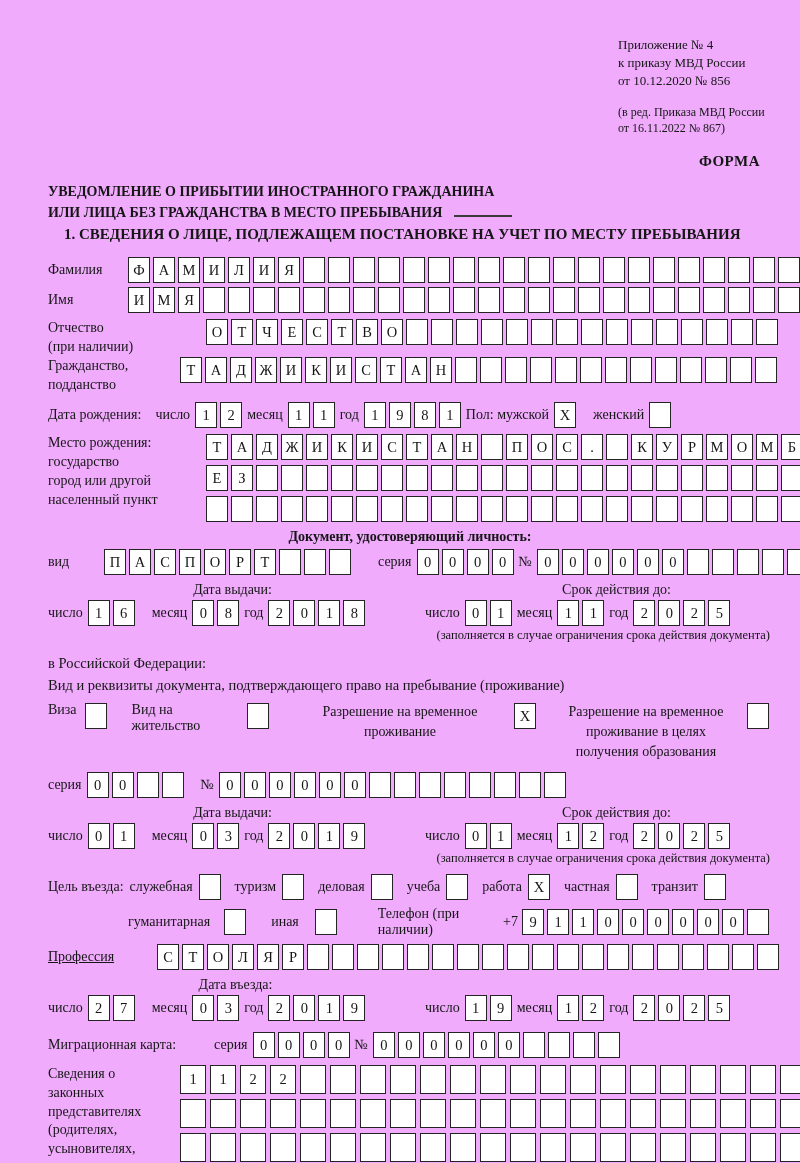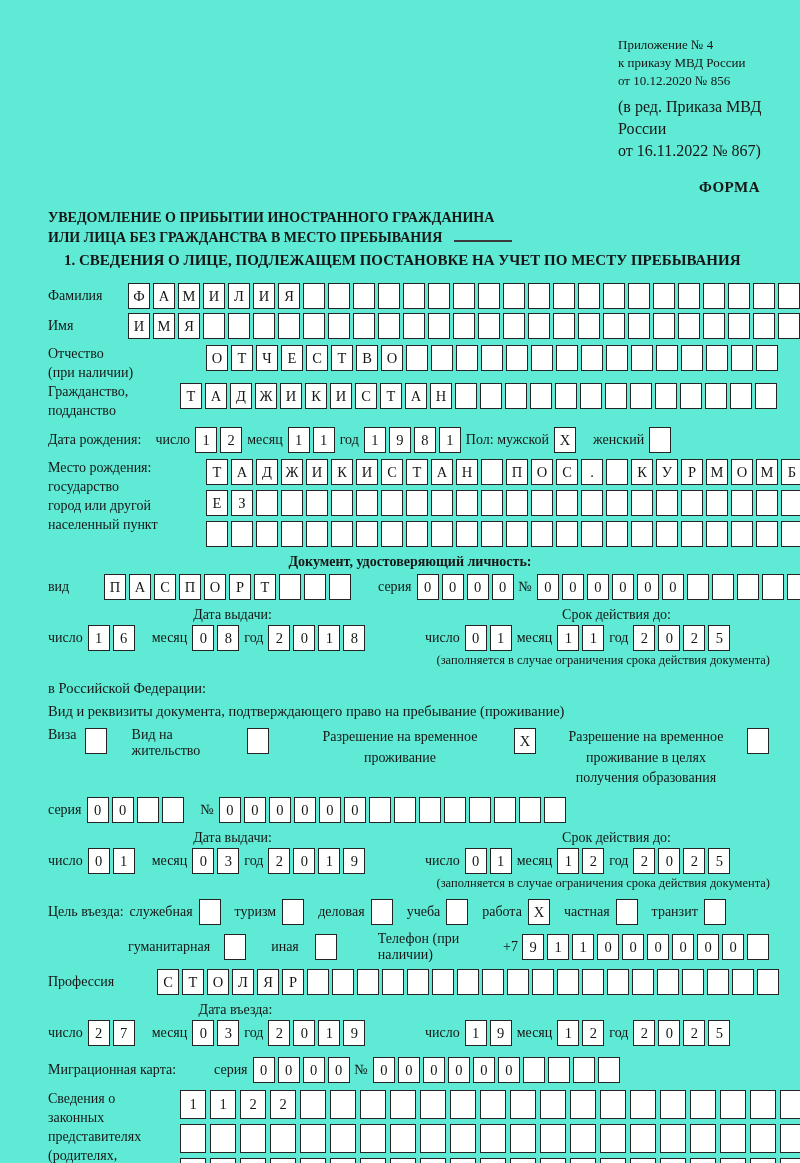--- a/index.html
+++ b/index.html
@@ -1,35 +1,35 @@
 <!DOCTYPE html>
 <html><head>
 <meta charset="utf-8">
 <style>
   html,body{margin:0;padding:0;background:#fff;}
   .page{
     width:800px;height:1163px;box-sizing:border-box;position:relative;overflow:hidden;
-    background:#5eead4;color:#161616;
+    background:#f0abfc;color:#161616;
     font-family:"Liberation Serif","DejaVu Serif",serif;font-size:14px;
     padding:36px 28px 0 48px;
   }
   
   .ref{margin-left:570px;font-size:13px;line-height:1.4;}
-  .ref-note{font-size:16px;margin-top:5px;line-height:1.4;}
+  .ref-note{font-size:12px;margin-top:13px;line-height:1.4;}
   .forma{text-align:right;padding-right:12px;font-weight:bold;font-size:15px;margin-top:16px;letter-spacing:.5px;}
   
   .title{ text-align:left;font-weight:bold;font-size:14px;line-height:1.4;margin-top:12px;}
   .blank-line{display:inline-block;width:58px;height:13px;border-bottom:2.5px solid #3a3a3a;margin-left:12px;}
   .sec-heading{font-weight:bold;font-size:15px;margin-top:4px;margin-left:16px;}
   
   .row{display:flex;align-items:center;margin-top:4px;}
   .row.top{align-items:flex-start;}
   .lbl{flex:0 0 auto;}
   .lbl-block{flex:0 0 auto;line-height:1.35;}
-  .w80{width:80px;} .w62{width:56px;} .w158{width:158px;} .w132{width:132px;} .w109{width:109px;}
+  .w80{width:80px;} .w62{width:56px;} .w158{width:158px;} .w132{width:132px;} .w109{width:109px;text-decoration:underline;}
   .stack > .cells{display:block;margin-bottom:5px;}
   
   .cells{display:inline-block;white-space:nowrap;line-height:0;}
   .cell{display:inline-block;width:20px;height:24px;border:1.6px solid #242424;margin-right:3px;
         text-align:center;line-height:24px;font-size:14.5px;vertical-align:middle;background:#fff;}
   .lg .cell{width:24px;height:27px;line-height:27px;margin-right:4px;}
   .dw{margin-right:5px;margin-left:2px;flex:0 0 auto;}
   .gap14{margin-left:14px;} .gap24{margin-left:24px;} .gap38{margin-left:38px;}
   
   .dp-titles{display:flex;margin-top:7px;gap:44px;}

